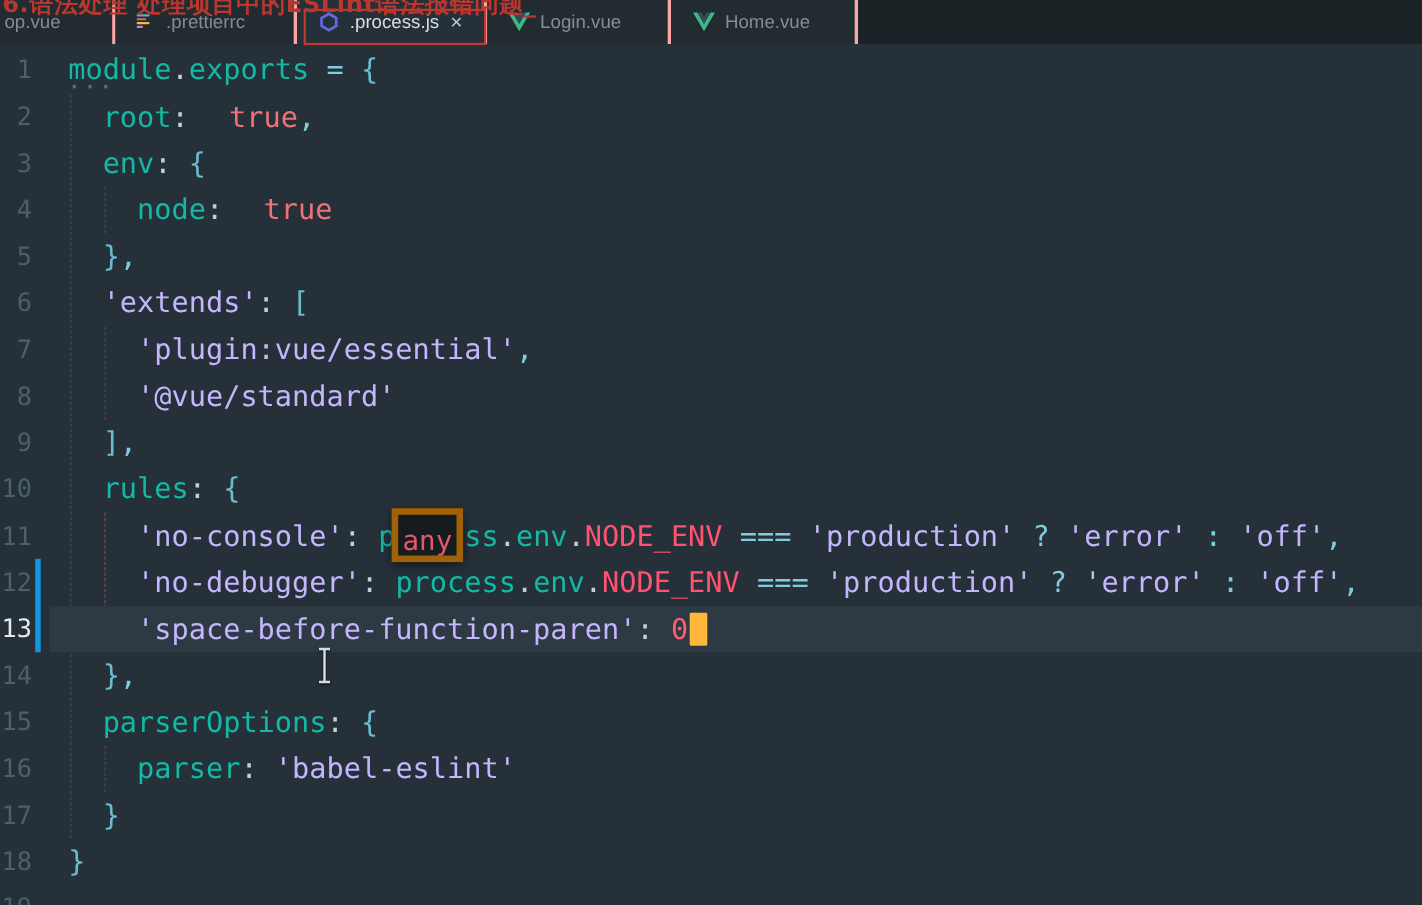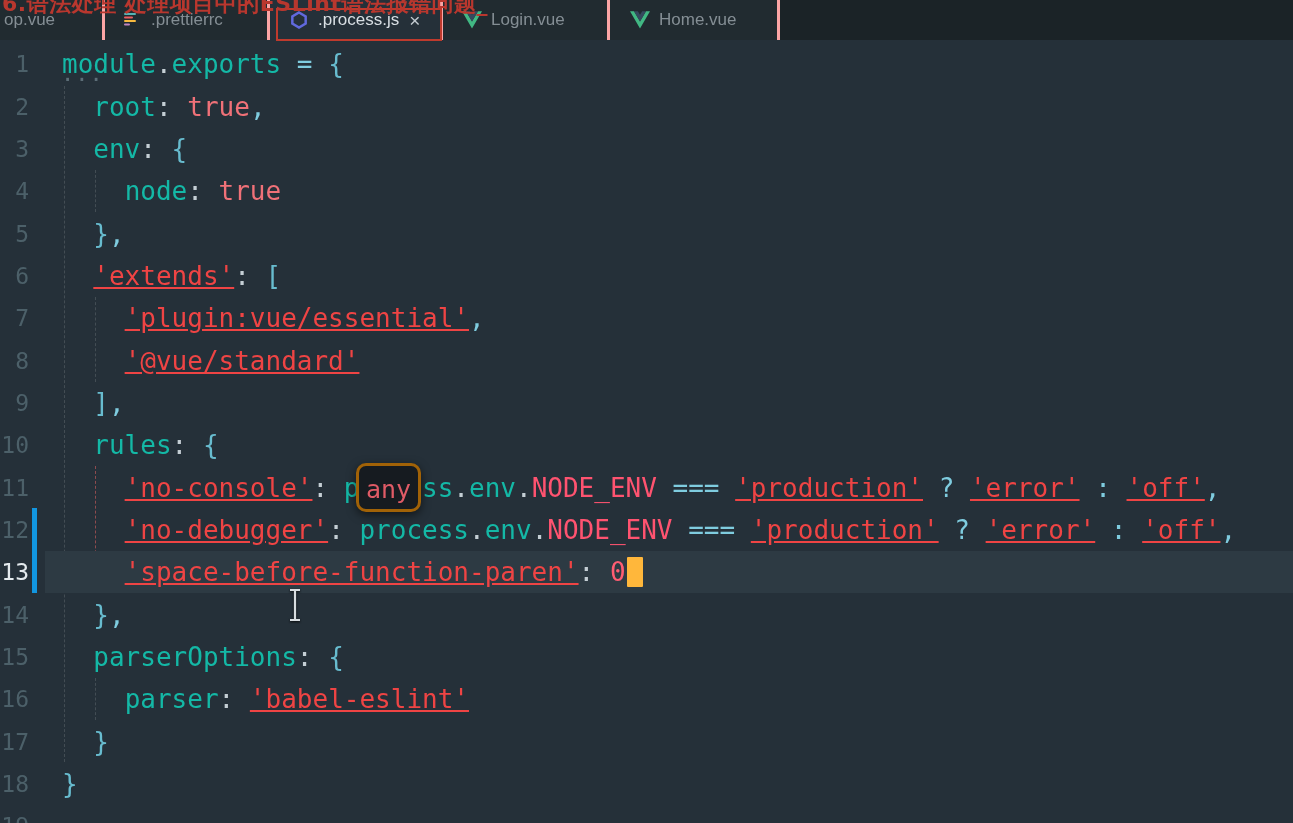--- a/index.html
+++ b/index.html
@@ -58,22 +58,22 @@
     font-size:23px; color:#4c6069; user-select:none;
   }
   .line.cur .gutter-num { color:#e4eaee; }
   .line-content { white-space:pre; margin-left:17px; color:#c4ced4; }
 
   
   .tk-id    { color:#14b8a6; }
   .tk-pn    { color:#c4ced4; }
   .tk-op    { color:#7fccdf; }
   .tk-br    { color:#68bccf; }
-  .tk-str   { color:#ef4444;text-decoration:underline; }
-  .tk-bool  { color:#f07178; }
+  .tk-str   { color:#c4b5fd; }
+  .tk-bool  { color:#f07178;margin-left:21px; }
   .tk-num   { color:#ff5d72; }
   .tk-const { color:#ff5370; }
 
   
   #cur-line-bg {
     position:absolute; left:45px; right:0; top:510.5px; height:42.4px;
     background:#2d3a43; z-index:1;
   }
   
   #modified-bar {
@@ -92,21 +92,21 @@
   
   #fold-dots {
     position:absolute; left:61px; top:27px; z-index:2;
     font-size:22px; letter-spacing:1px; color:#5d6e78;
   }
 
   
   .tip-anchor { display:inline-block; width:4ch; position:relative; vertical-align:baseline; }
   .tip-box {
     position:absolute; left:-3px; top:-34px; width:calc(4ch + 4px); height:49px;
-    background:#161b20; border:3px solid #a16207; border-radius:10px;
+    background:#161b20; border:6px solid #a16207; border-radius:0;
     box-shadow:0 3px 10px rgba(0,0,0,0.55);
     color:#e05b66; font-size:25px; line-height:47px; text-align:center; z-index:5;
   }
 
   
   .block-cursor {
     display:inline-block; width:16px; height:30px; margin-left:1px;
     background:#ffb73b; vertical-align:-6px; border-radius:1px;
   }
 

